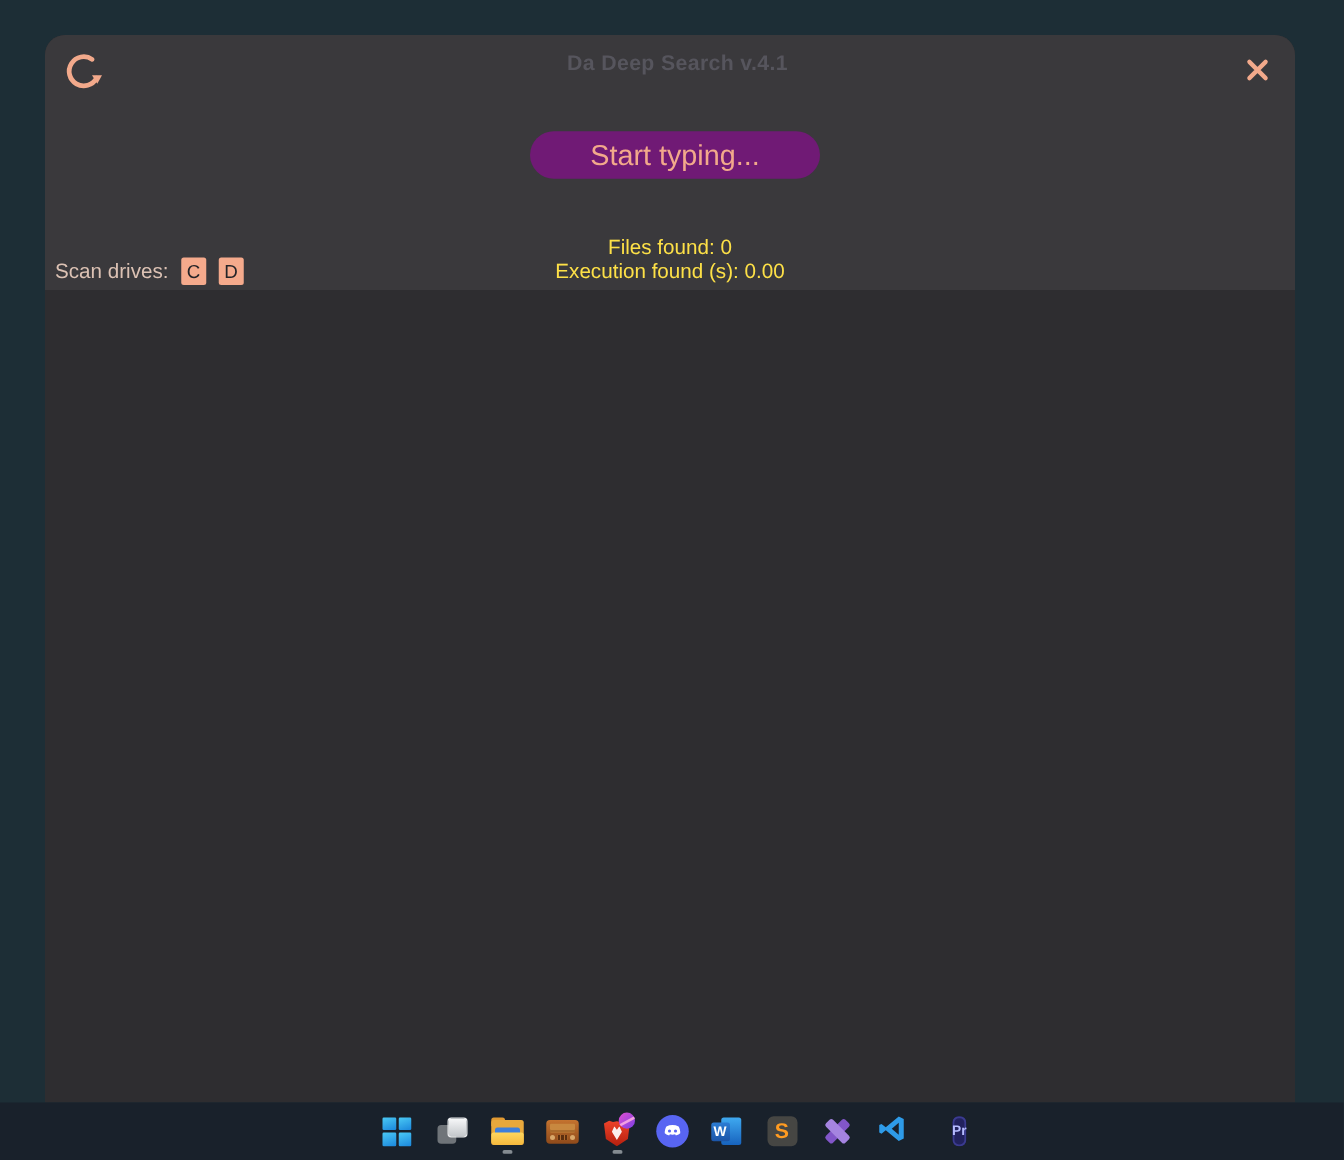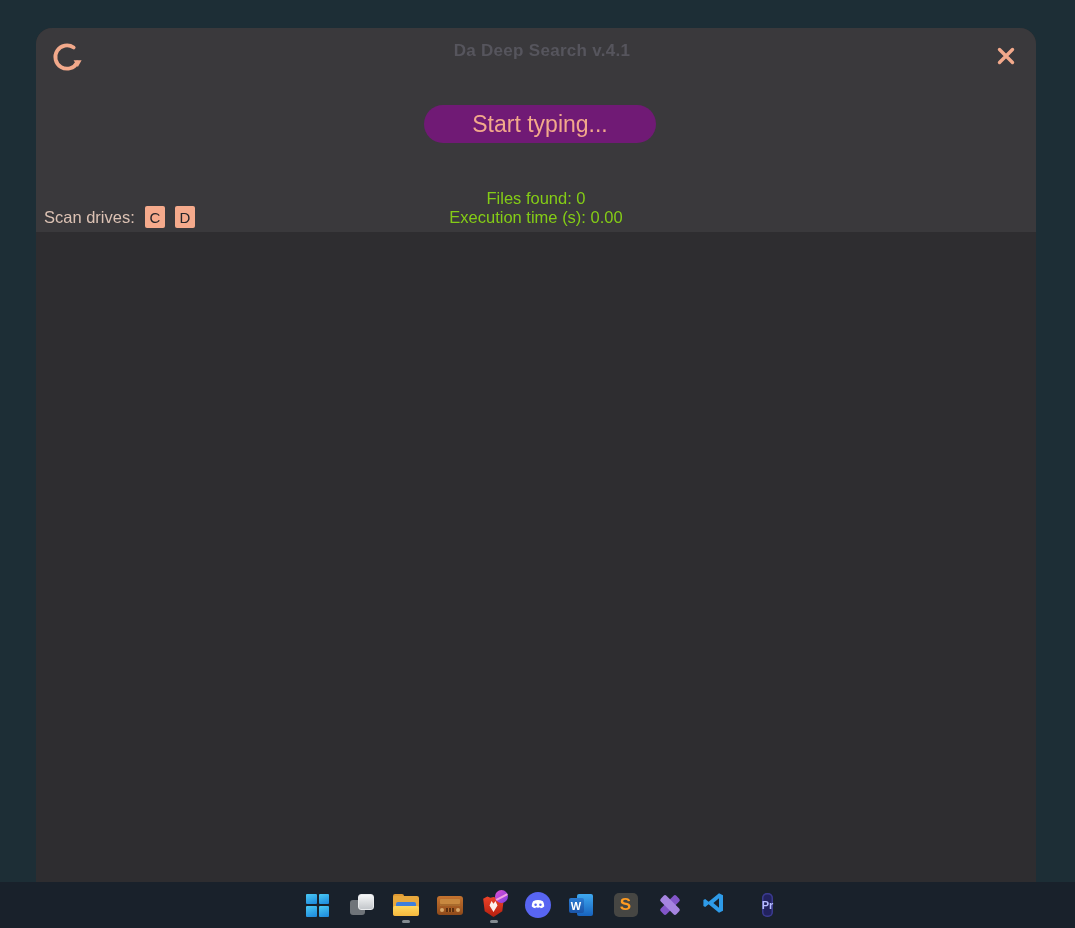--- a/index.html
+++ b/index.html
@@ -19,21 +19,21 @@
 
   .win-title { position:absolute; top:13px; left:12px; right:0; text-align:center;
                font-size:17px; font-weight:bold; color:#56555D; letter-spacing:.3px; }
 
   .search-input { position:absolute; left:388px; top:77px; width:232px; height:38px;
                   border-radius:19px; background:#701a75; border:none; outline:none;
                   text-align:center; font-size:23px; color:#F2A98B; font-family:inherit; }
   .search-input::placeholder { color:#F2A98B; opacity:1; }
 
   .stats { position:absolute; top:161px; left:0; right:0; text-align:center;
-           color:#84cc16; font-size:16.5px; line-height:18.5px; }
+           color:#fde047; font-size:16.5px; line-height:18.5px; }
 
   .scan-drives { position:absolute; left:8px; top:177px; height:24px;
                  display:flex; align-items:center; gap:10px;
                  color:#DCC2B4; font-size:16.5px; }
   .drive-btn { width:20px; height:22px; display:flex; align-items:center; justify-content:center;
                background:#F5AA8C; color:#242428; font-size:15px; border:none; border-radius:2px;
                font-family:inherit; cursor:pointer; }
 
   
   .taskbar { position:absolute; left:0; bottom:0; width:100%; height:46px;
@@ -146,21 +146,21 @@
         <svg width="28" height="28" viewBox="0 0 28 28">
           <path d="M7.5 7.5 L20.5 20.5 M20.5 7.5 L7.5 20.5" stroke="#F2A98B" stroke-width="3.4" stroke-linecap="round"></path>
         </svg>
       </span>
     </button>
 
     <input class="search-input" placeholder="Start typing..." style="">
 
     <div class="stats">
       <div>Files found: 0</div>
-      <div>Execution time (s): 0.00</div>
+      <div>Execution found (s): 0.00</div>
     </div>
 
     <div class="scan-drives">
       <span>Scan drives:</span>
       <button class="drive-btn">C</button>
       <button class="drive-btn">D</button>
     </div>
 
   </div>
 

